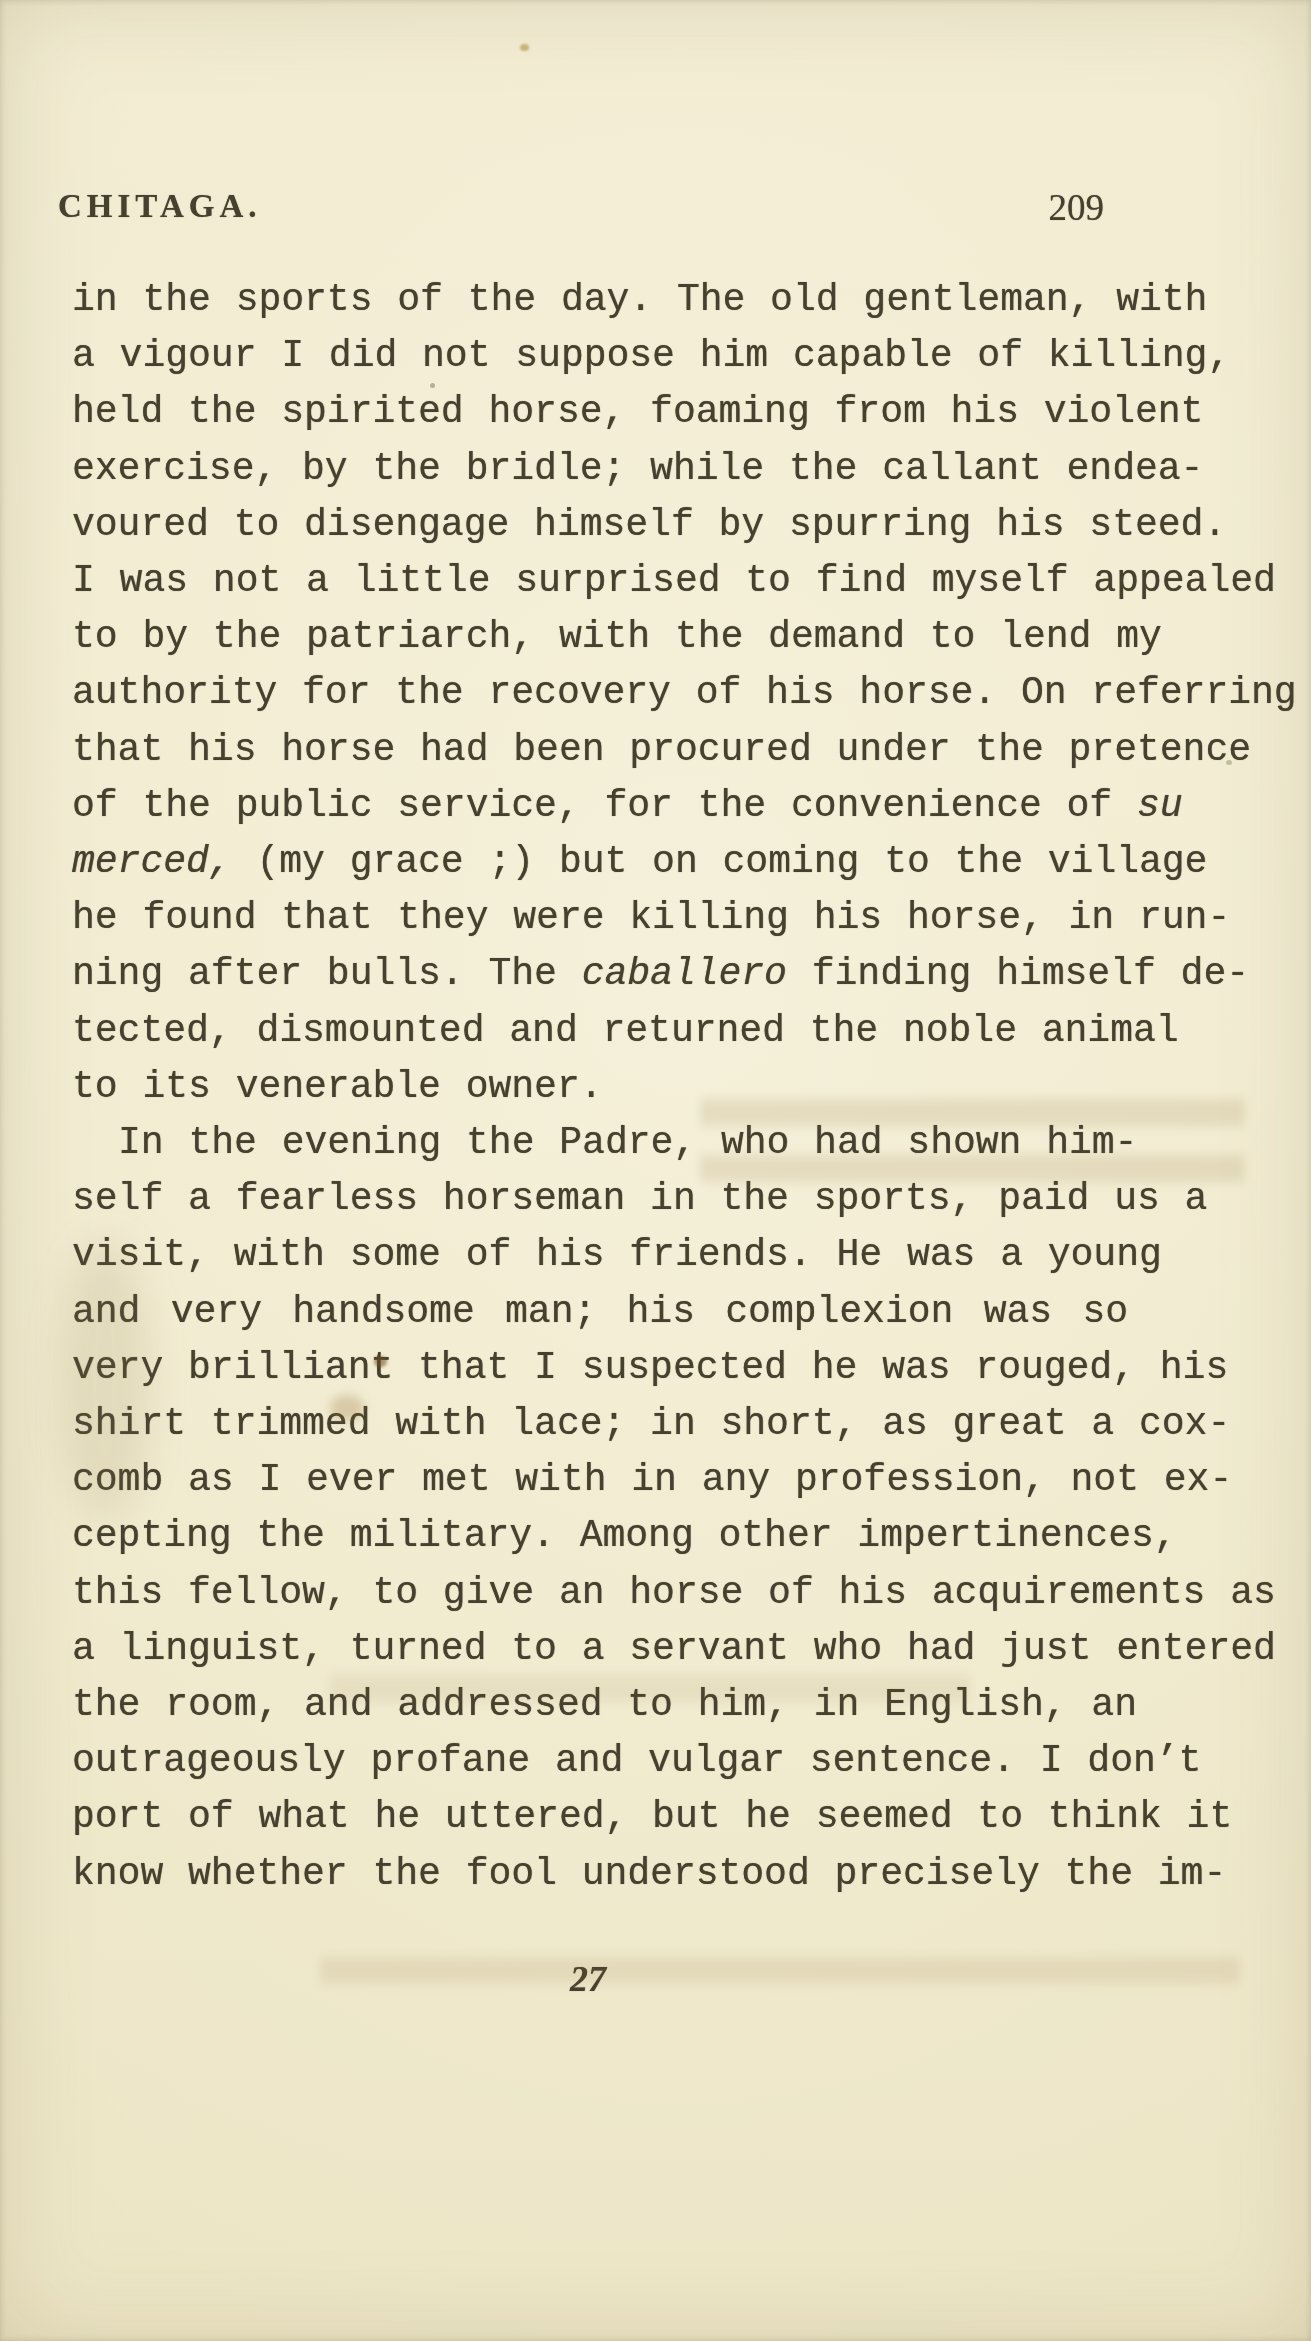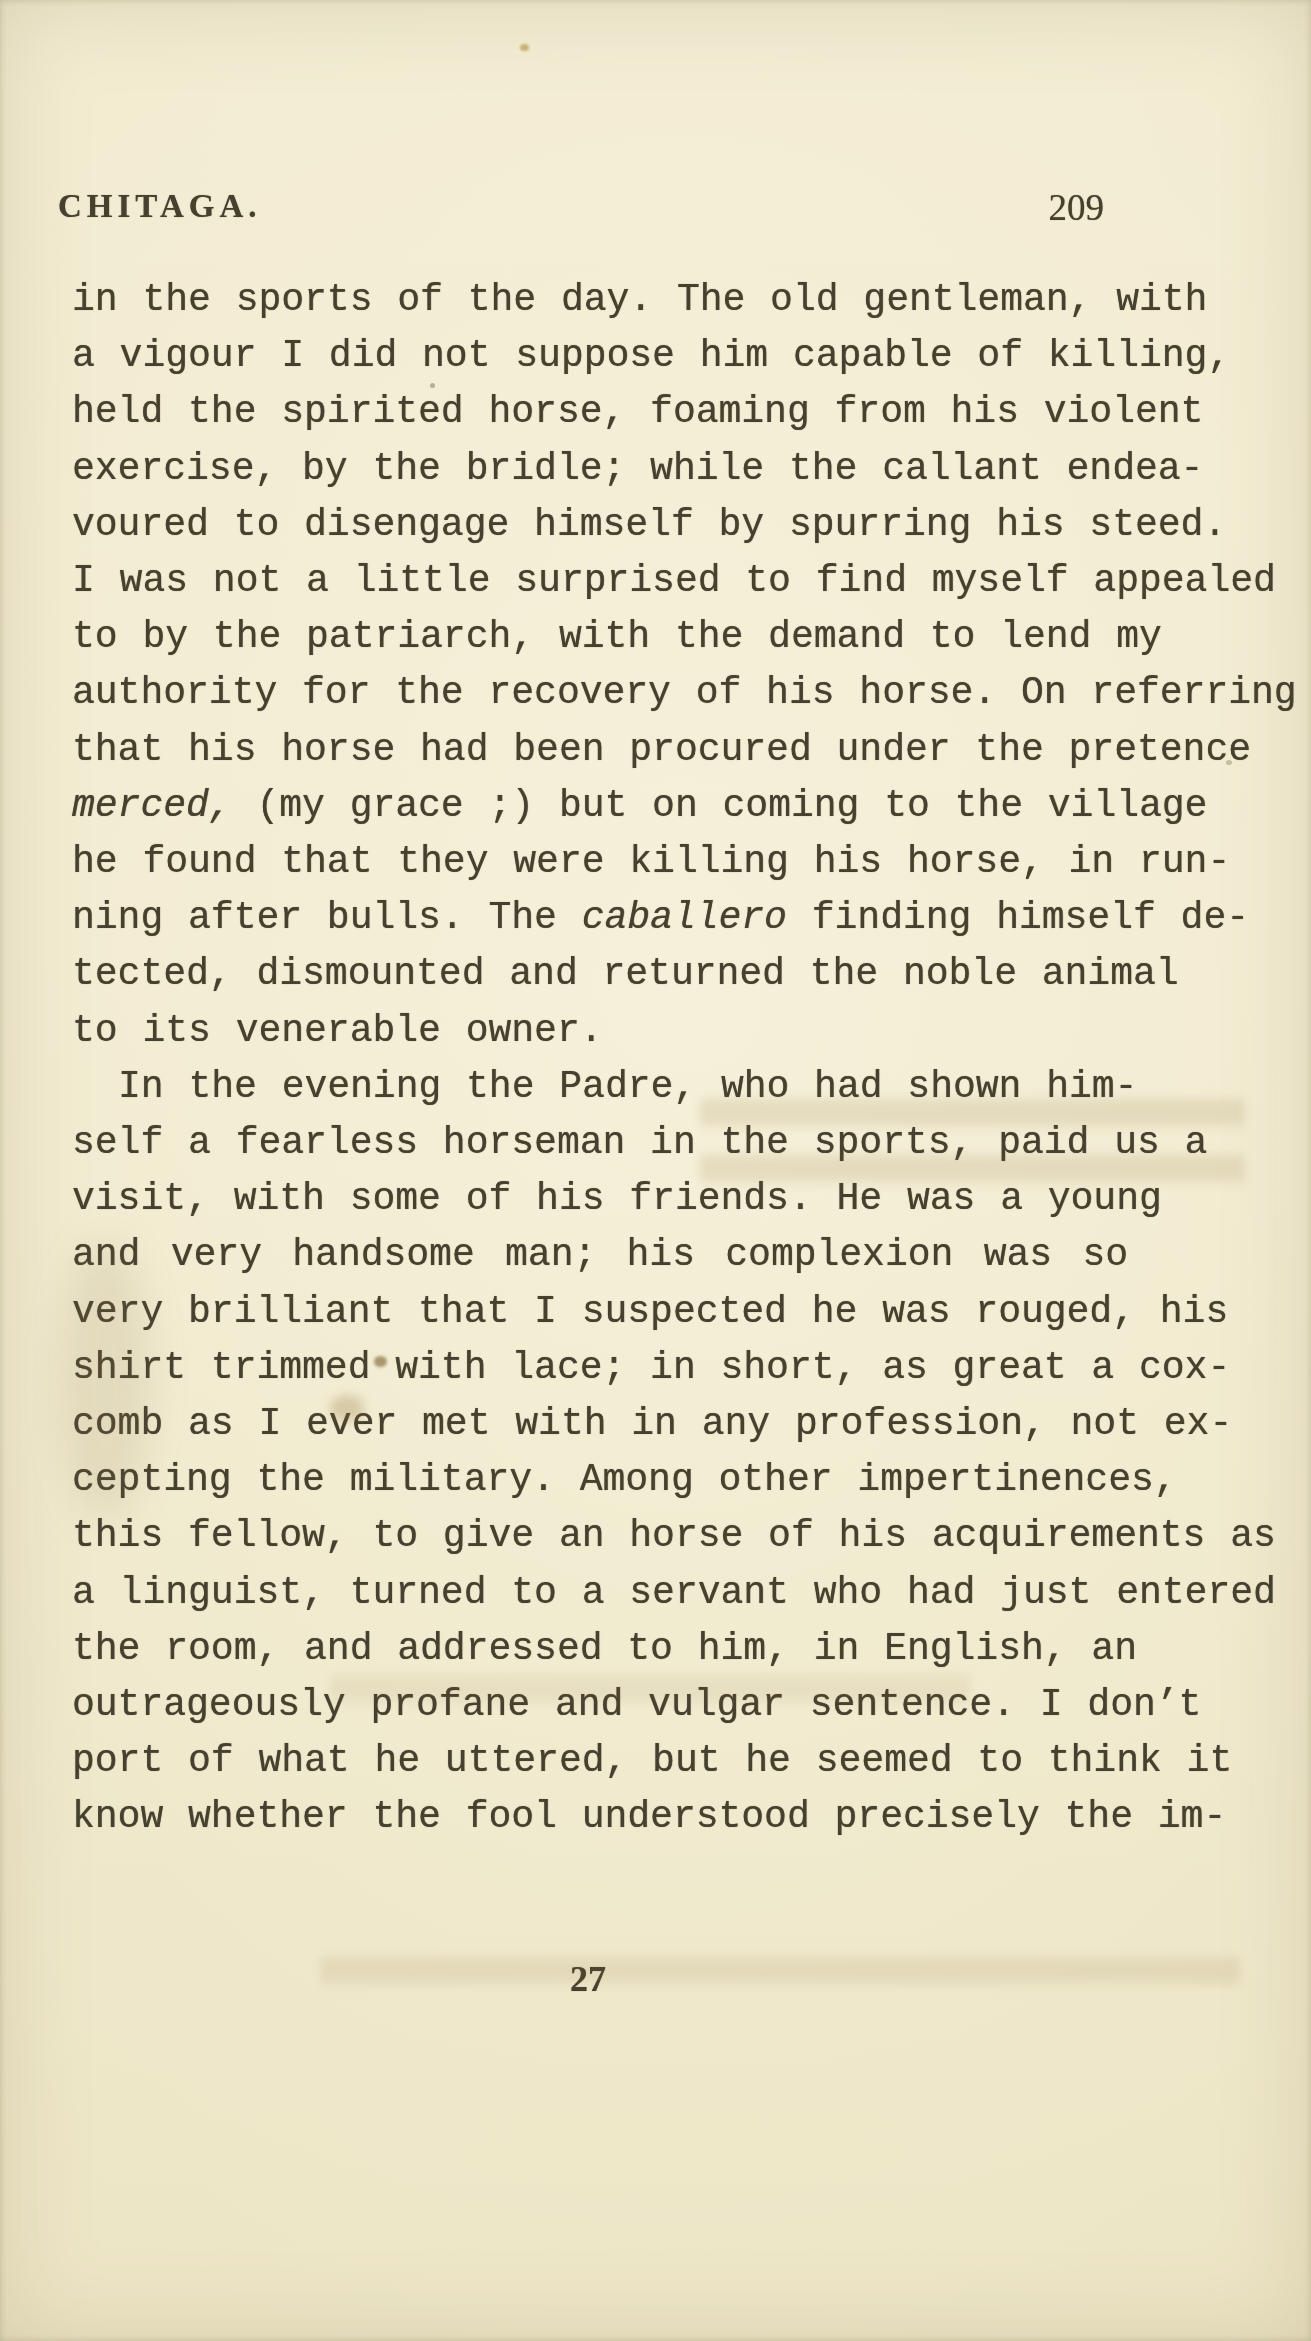--- a/index.html
+++ b/index.html
@@ -70,20 +70,21 @@
   .signature {
     position: absolute;
     top: 1958px;
     left: 72px;
     width: 1056px;
     text-align: center;
     font-size: 36px;
     font-weight: 700;
     transform: translateX(-12px);
     text-shadow: 0 0 1px rgba(70,60,40,0.6);
+    font-style: italic;
   }
   
   .ghost {
     position: absolute;
     filter: blur(4px);
     opacity: 0.16;
     background: repeating-linear-gradient(
       to bottom,
       rgba(140,110,55,0.0) 0px,
       rgba(140,110,55,0.9) 10px,
@@ -121,20 +122,21 @@
   <div class="text-block">
       <div class="line">in the sports of the day. The old gentleman, with</div>
       <div class="line">a vigour I did not suppose him capable of killing,</div>
       <div class="line">held the spirited horse, foaming from his violent</div>
       <div class="line">exercise, by the bridle; while the callant endea-</div>
       <div class="line">voured to disengage himself by spurring his steed.</div>
       <div class="line">I was not a little surprised to find myself appealed</div>
       <div class="line">to by the patriarch, with the demand to lend my</div>
       <div class="line">authority for the recovery of his horse. On referring</div>
       <div class="line">that his horse had been procured under the pretence</div>
+      <div class="line">of the public service, for the convenience of <i>su</i></div>
       <div class="line"><i>merced,</i> (my grace ;) but on coming to the village</div>
       <div class="line">he found that they were killing his horse, in run-</div>
       <div class="line">ning after bulls. The <i>caballero</i> finding himself de-</div>
       <div class="line">tected, dismounted and returned the noble animal</div>
       <div class="line end">to its venerable owner.</div>
       <div class="line indent">In the evening the Padre, who had shown him-</div>
       <div class="line">self a fearless horseman in the sports, paid us a</div>
       <div class="line">visit, with some of his friends. He was a young</div>
       <div class="line">and very handsome man; his complexion was so</div>
       <div class="line">very brilliant that I suspected he was rouged, his</div>

